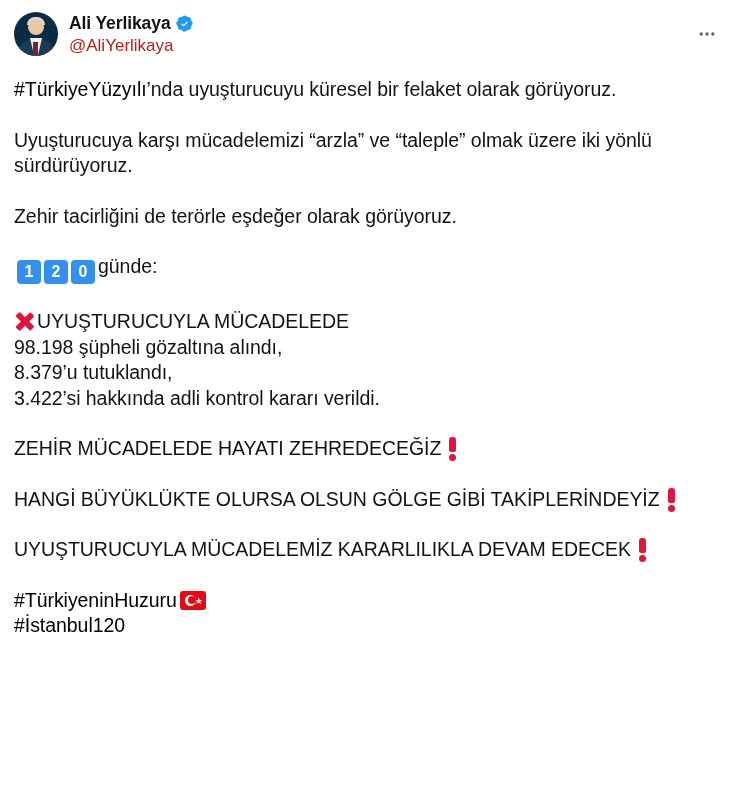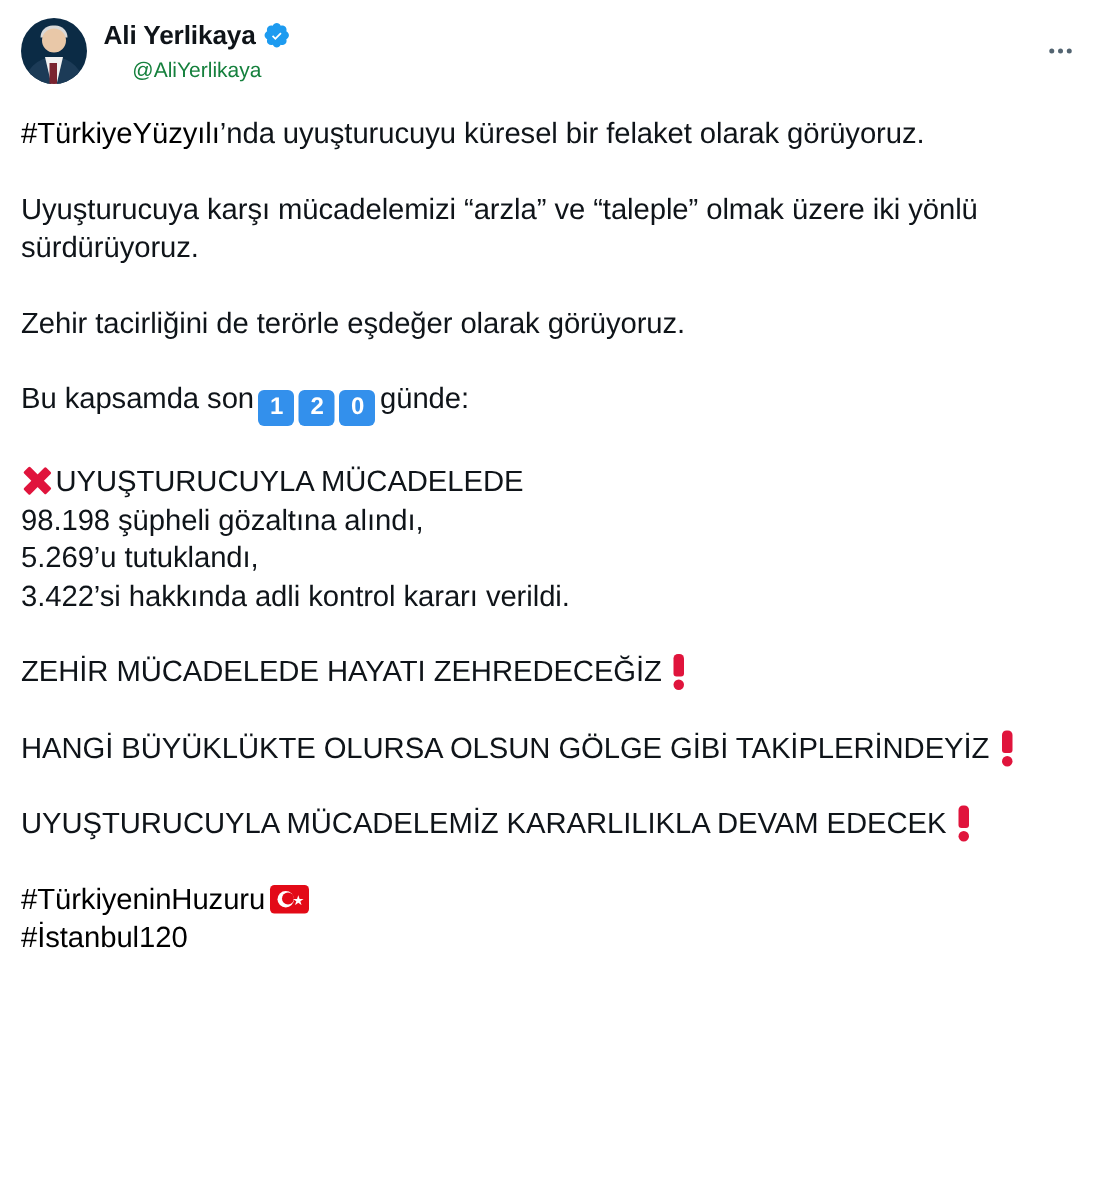--- a/index.html
+++ b/index.html
@@ -77,25 +77,24 @@
   }
   .display-name {
     font-size: 17.5px;
     font-weight: bold;
     color: #0f1419;
     line-height: 21px;
     letter-spacing: -0.1px;
   }
   .verified { width: 19px; height: 19px; display: block; }
   .handle {
-    font-size: 14px;
-    color: #15803d;
+    font-size: 17px;
+    color: #b91c1c;
     line-height: 22px;
     margin-top: 1px;
-    text-align: center;
   }
   .more-btn {
     position: absolute;
     right: 0px;
     top: 6px;
     width: 32px; height: 32px;
     display: flex; align-items: center; justify-content: center;
     color: #536471;
     border-radius: 50%;
     cursor: pointer;
@@ -252,30 +251,30 @@
   </div>
 
   <div class="body-text">
 
     <p class="para"><span class="link">#TürkiyeYüzyılı</span><span>’nda uyuşturucuyu küresel bir felaket olarak görüyoruz.</span></p>
 
     <p class="para">Uyuşturucuya karşı mücadelemizi “arzla” ve “taleple” olmak üzere iki yönlü sürdürüyoruz.</p>
 
     <p class="para">Zehir tacirliğini de terörle eşdeğer olarak görüyoruz.</p>
 
-    <p class="para"><span>Bu kapsamda son</span><span class="keycaps">
+    <p class="para"><span class="keycaps">
           <span class="keycap">1</span>
           <span class="keycap">2</span>
           <span class="keycap">0</span>
         </span><span>günde:</span></p>
 
     <div class="para stats-block">
       <p class="statline"><span class="x-mark"></span><span class="caps">UYUŞTURUCUYLA MÜCADELEDE</span></p>
       <p class="statline">98.198 şüpheli gözaltına alındı,</p>
-      <p class="statline">5.269’u tutuklandı,</p>
+      <p class="statline">8.379’u tutuklandı,</p>
       <p class="statline">3.422’si hakkında adli kontrol kararı verildi.</p>
     </div>
 
     <p class="para"><span>ZEHİR MÜCADELEDE HAYATI ZEHREDECEĞİZ</span><span class="bang"><span class="stem"></span><span class="dot"></span></span></p>
 
     <p class="para"><span>HANGİ BÜYÜKLÜKTE OLURSA OLSUN GÖLGE GİBİ TAKİPLERİNDEYİZ</span><span class="bang"><span class="stem"></span><span class="dot"></span></span></p>
 
     <p class="para"><span>UYUŞTURUCUYLA MÜCADELEMİZ KARARLILIKLA DEVAM EDECEK</span><span class="bang"><span class="stem"></span><span class="dot"></span></span></p>
 
     <p class="para tight"><span class="link">#TürkiyeninHuzuru</span><span class="flag-tr"><span class="crescent-out"></span><span class="crescent-in"></span><span class="star">★</span></span><br><span class="link">#İstanbul120</span></p>

